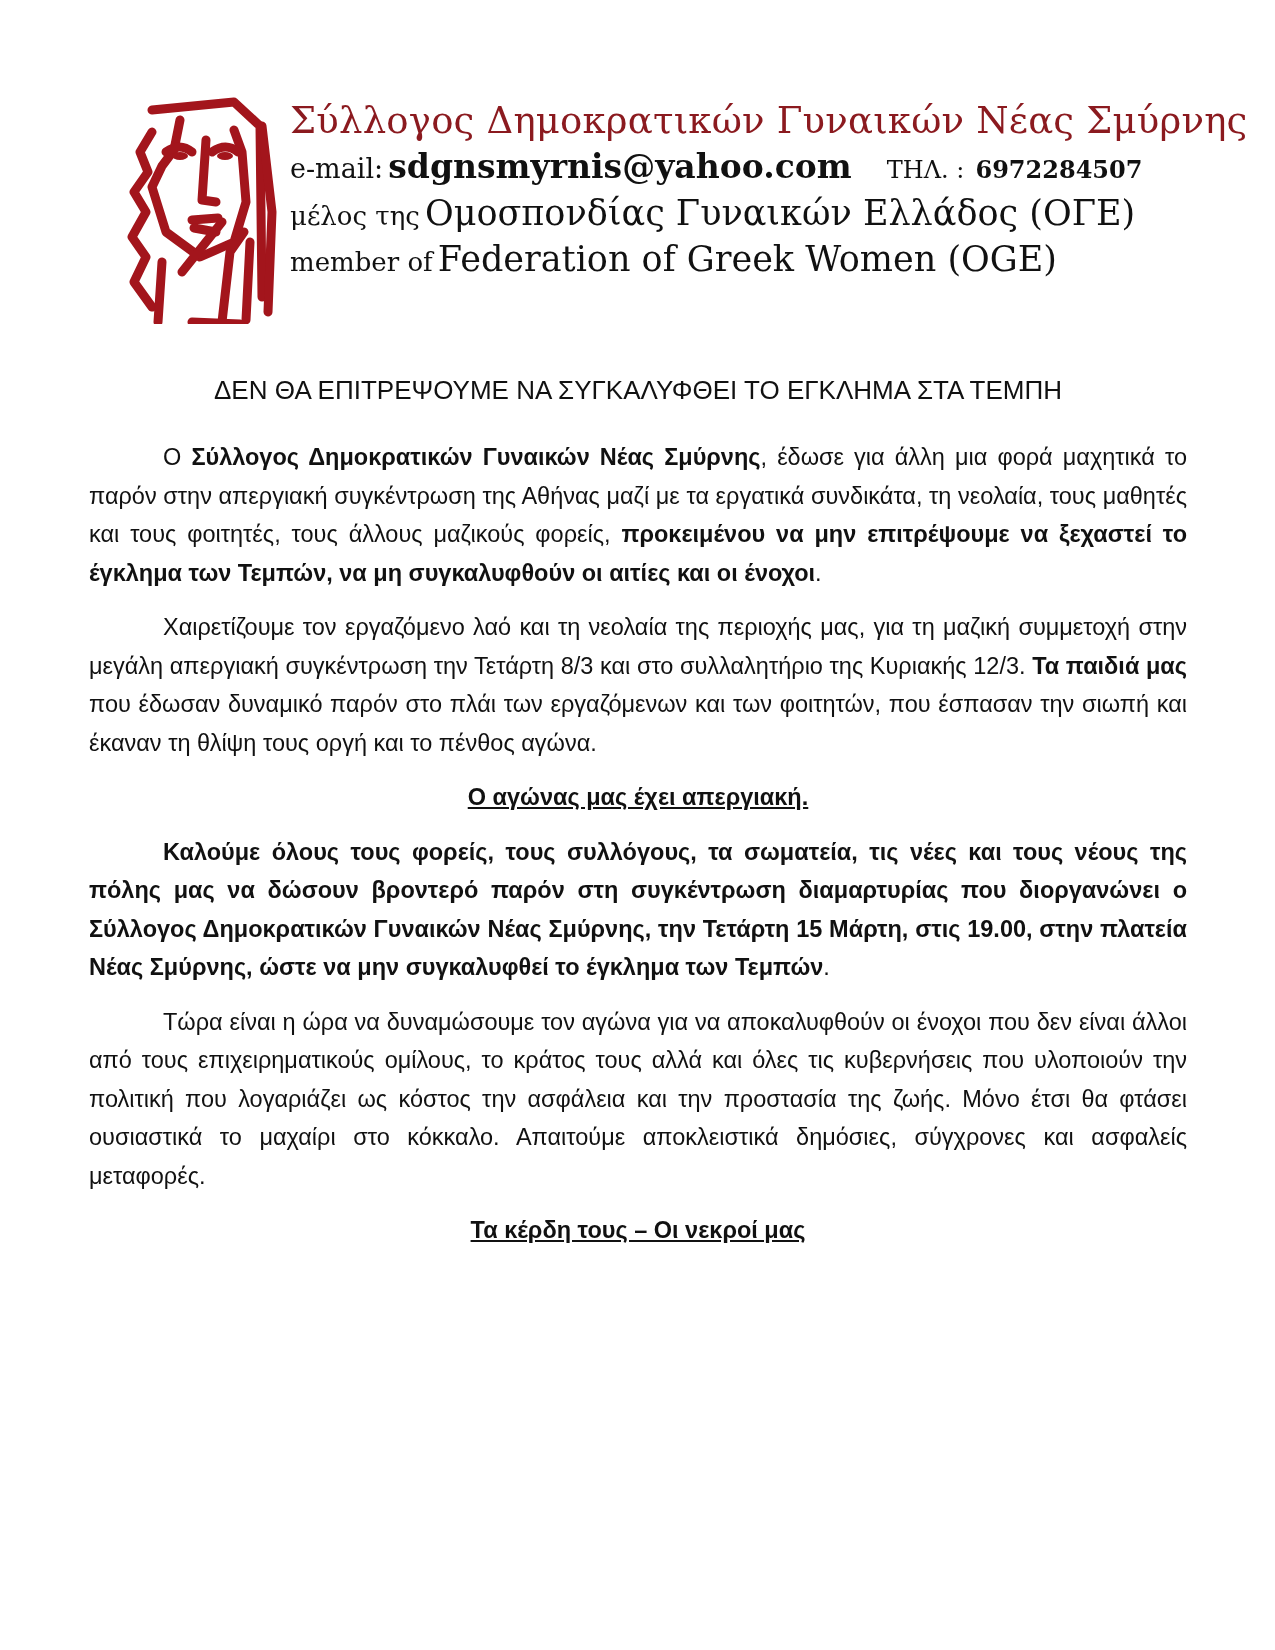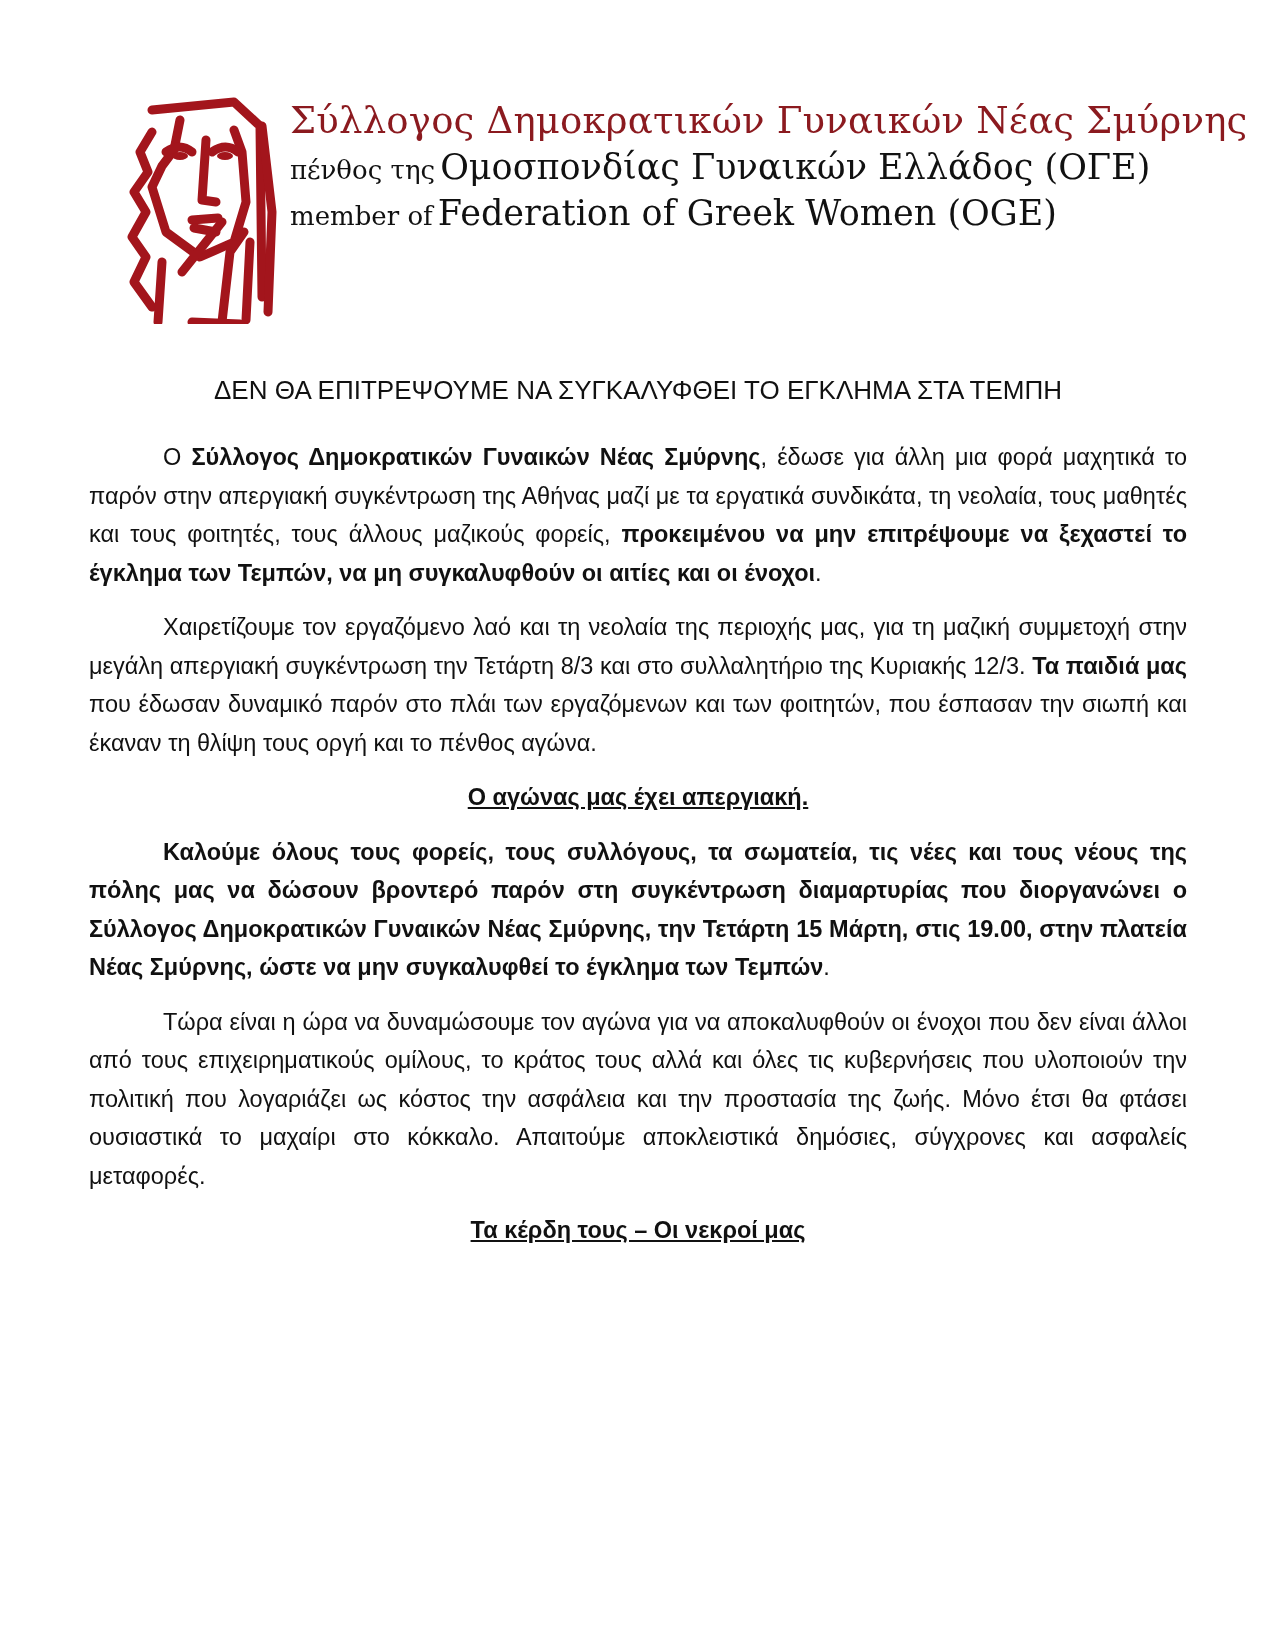--- a/index.html
+++ b/index.html
@@ -54,21 +54,27 @@
       </g>
       <g fill="#a3151c">
         <ellipse cx="58" cy="64" rx="8" ry="4"></ellipse>
         <ellipse cx="103" cy="64" rx="8" ry="4"></ellipse>
       </g>
     </svg>
 
     <div class="lh-lines">
       <div class="lh-line lh-org">Σύλλογος Δημοκρατικών Γυναικών Νέας Σμύρνης</div>
       <div class="lh-line">
-        <span class="lh-member-prefix">πένθος της</span>
+        <span class="lh-email-label">e-mail:</span>
+        <span class="lh-email">sdgnsmyrnis@yahoo.com</span>
+        <span class="lh-phone-label">ΤΗΛ. :</span>
+        <span class="lh-phone">6972284507</span>
+      </div>
+      <div class="lh-line">
+        <span class="lh-member-prefix">μέλος της</span>
         <span class="lh-member-name">Ομοσπονδίας Γυναικών Ελλάδος (ΟΓΕ)</span>
       </div>
       <div class="lh-line">
         <span class="lh-member-prefix">member of</span>
         <span class="lh-member-name">Federation of Greek Women (OGE)</span>
       </div>
     </div>
   </div>
 
   <div class="doc">

